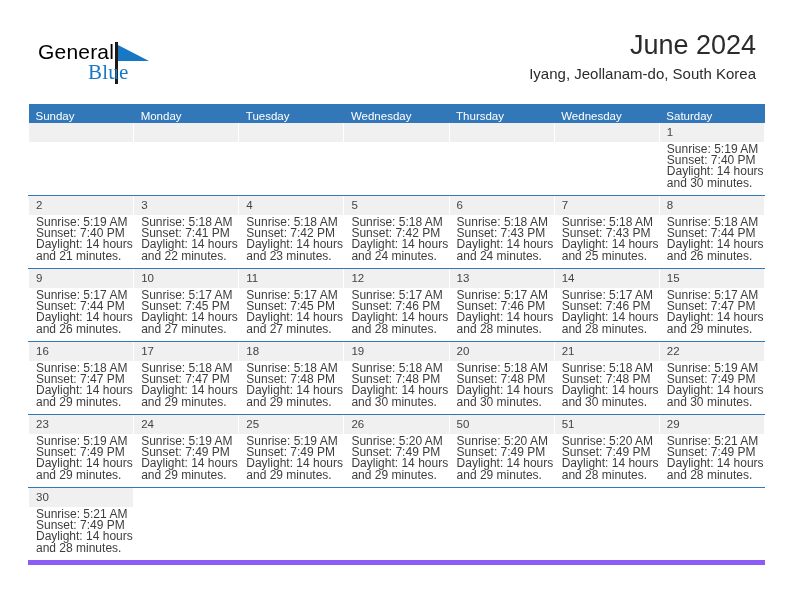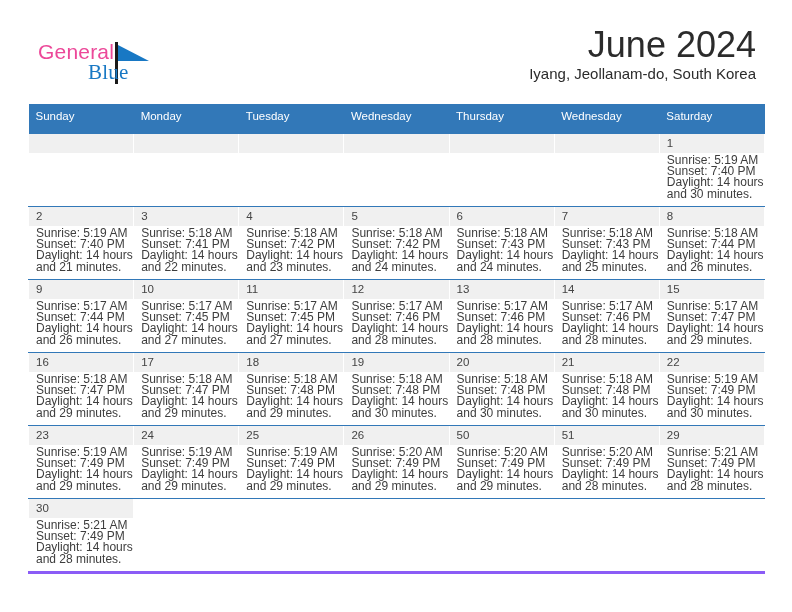--- a/index.html
+++ b/index.html
@@ -36,21 +36,21 @@
     top: 40px;
     width: 210px;
     height: 50px;
   }
   .logo-general {
     position: absolute;
     left: 0;
     top: 0;
     font-size: 21px;
     letter-spacing: 0.2px;
-    color: #ec4899;
+    color: #000000;
     font-family: "Liberation Sans", sans-serif;
   }
   .logo-blue {
     position: absolute;
     left: 50px;
     top: 20px;
     font-size: 21px;
     letter-spacing: 0.2px;
     color: #1878c4;
     font-family: Liberation Serif, serif;
@@ -63,21 +63,21 @@
     height: 42px;
   }
 
   .title-block {
     position: absolute;
     right: 36px;
     top: 28px;
     text-align: right;
   }
   .cal-title {
-    font-size: 36px;
+    font-size: 27px;
     color: #2b2b2b;
     font-weight: normal;
     line-height: 34px;
     white-space: nowrap;
   }
   .cal-subtitle {
     margin-top: 2px;
     font-size: 15px;
     color: #2b2b2b;
     line-height: 20px;
@@ -92,36 +92,36 @@
     width: 737px;
     border-collapse: collapse;
     table-layout: fixed;
   }
   .calendar th {
     background: #3278b8;
     color: #ffffff;
     font-size: 11.5px;
     font-weight: normal;
     text-align: left;
-    padding: 5px 0 12px 7px;
+    padding: 5px 0 1px 7px;
     height: 13px;
     border: none;
   }
   .calendar td {
     vertical-align: top;
     padding: 0;
     width: 105.28px;
     height: 72px;
     border-left: 1px solid #ffffff;
     border-right: 1px solid #ffffff;
     border-bottom: 1px solid #3278b8;
     background: #ffffff;
   }
   .calendar tr.week-last td {
-    border-bottom: 3px solid #8b5cf6;
+    border-bottom: 5px solid #8b5cf6;
   }
   .cell-inner {
     position: relative;
     height: 72px;
     box-sizing: border-box;
   }
   .daynum {
     display: block;
     background: #f0f0f0;
     color: #444444;

